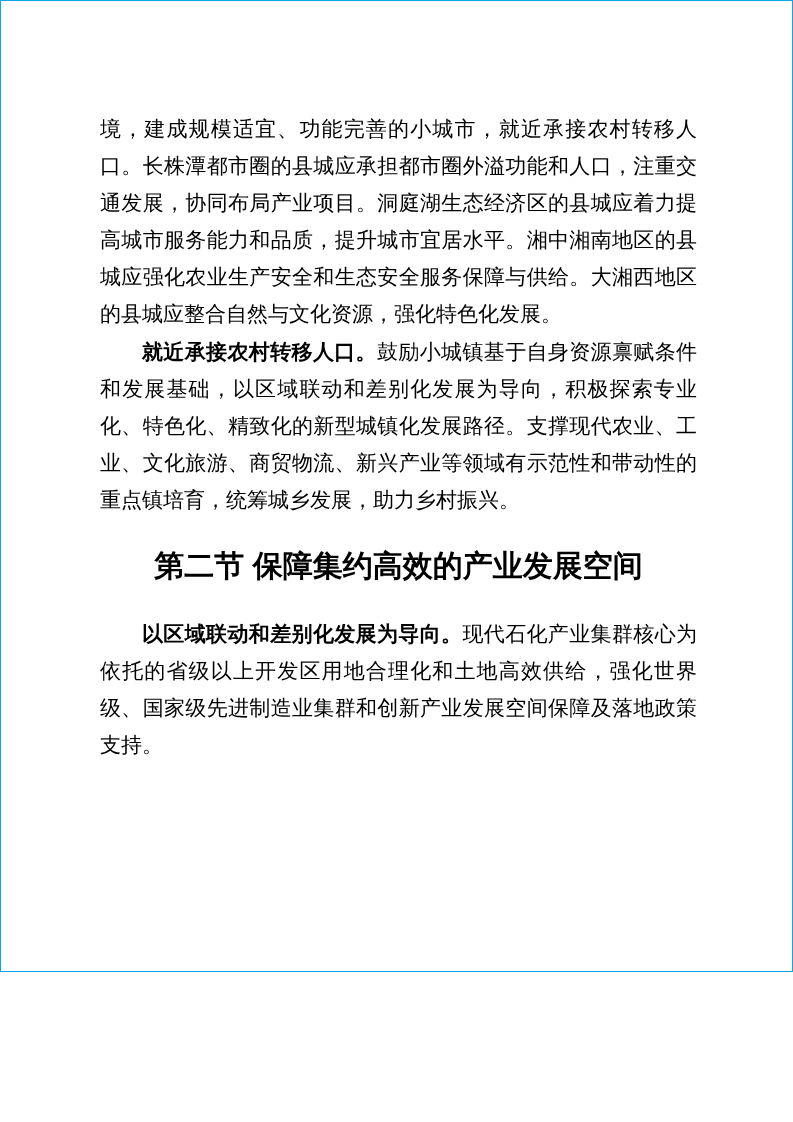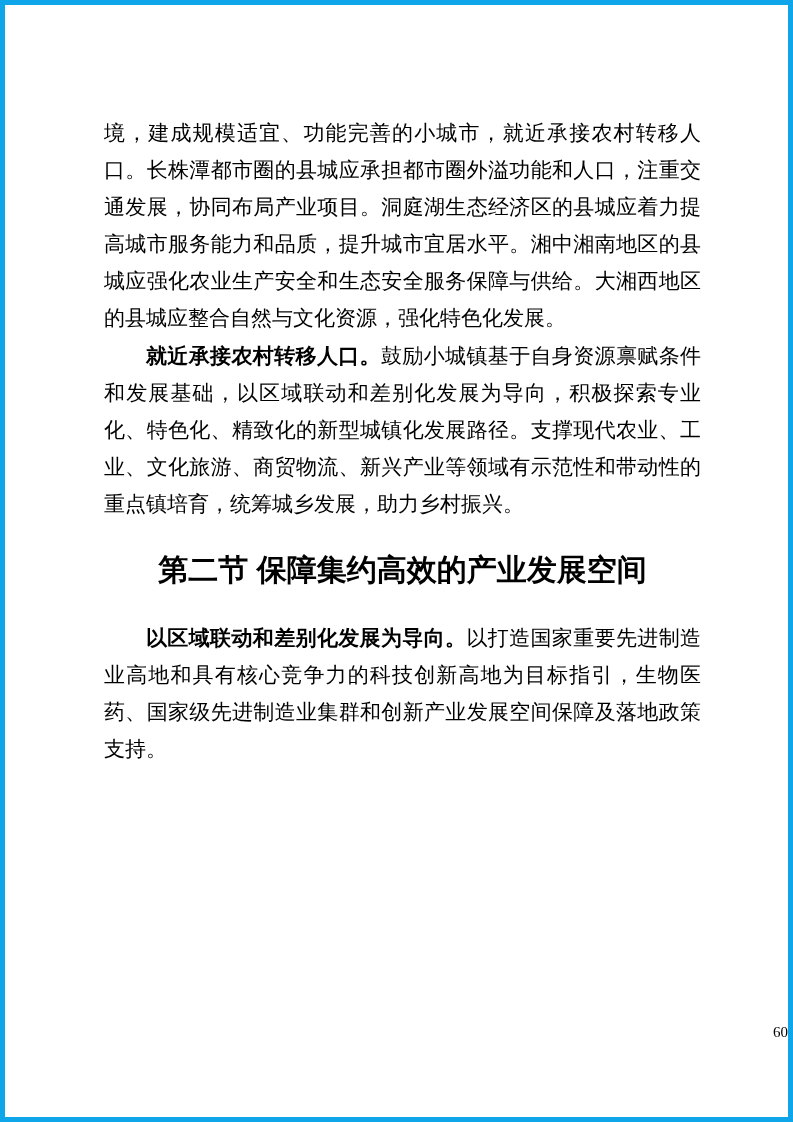--- a/index.html
+++ b/index.html
@@ -3,24 +3,24 @@
 <meta charset="utf-8">
 <style>
   html, body {
     margin: 0;
     padding: 0;
     background: #ffffff;
   }
   .page {
     position: relative;
     width: 793px;
-    height: 1122px;
+    height: 972px;
     box-sizing: border-box;
     background: #ffffff;
-    border: 5px solid #0ea5e9;
+    border: 1px solid #0ea5e9;
     color: #000000;
     font-family: "Liberation Serif", "DejaVu Serif", serif;
     overflow: hidden;
   }
   .content {
     position: absolute;
     left: 99px;
     top: 110px;
     width: 597px;
   }
@@ -67,21 +67,21 @@
 <div class="page">
 
   <main class="content">
 
     <p class="body-text">境，建成规模适宜、功能完善的小城市，就近承接农村转移人口。长株潭都市圈的县城应承担都市圈外溢功能和人口，注重交通发展，协同布局产业项目。洞庭湖生态经济区的县城应着力提高城市服务能力和品质，提升城市宜居水平。湘中湘南地区的县城应强化农业生产安全和生态安全服务保障与供给。大湘西地区的县城应整合自然与文化资源，强化特色化发展。</p>
 
     <p class="body-text indent"><span class="lead">就近承接农村转移人口。</span><span>鼓励小城镇基于自身资源禀赋条件和发展基础，以区域联动和差别化发展为导向，积极探索专业化、特色化、精致化的新型城镇化发展路径。支撑现代农业、工业、文化旅游、商贸物流、新兴产业等领域有示范性和带动性的重点镇培育，统筹城乡发展，助力乡村振兴。</span></p>
 
     <h2 class="section-heading">第二节 保障集约高效的产业发展空间</h2>
 
-    <p class="body-text indent"><span class="lead">以区域联动和差别化发展为导向。</span><span>以打造国家重要先进制造业高地和具有核心竞争力的科技创新高地为目标指引，生物医药、国家级先进制造业集群和创新产业发展空间保障及落地政策支持。</span></p>
+    <p class="body-text indent"><span class="lead">以区域联动和差别化发展为导向。</span><span>现代石化产业集群核心为依托的省级以上开发区用地合理化和土地高效供给，强化世界级、国家级先进制造业集群和创新产业发展空间保障及落地政策支持。</span></p>
 
 
   </main>
 
   <footer class="page-footer">
     <span class="page-number">60</span>
   </footer>
 
 </div>
 

